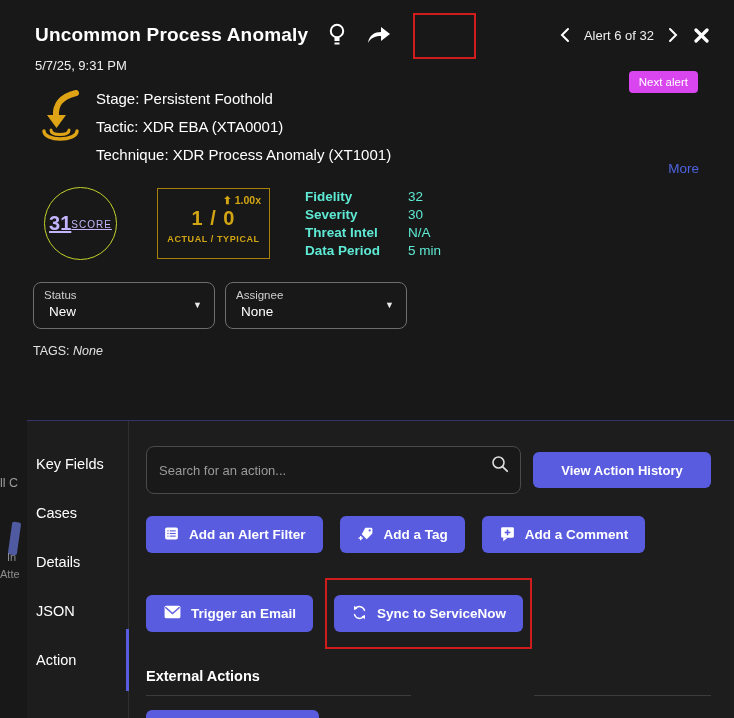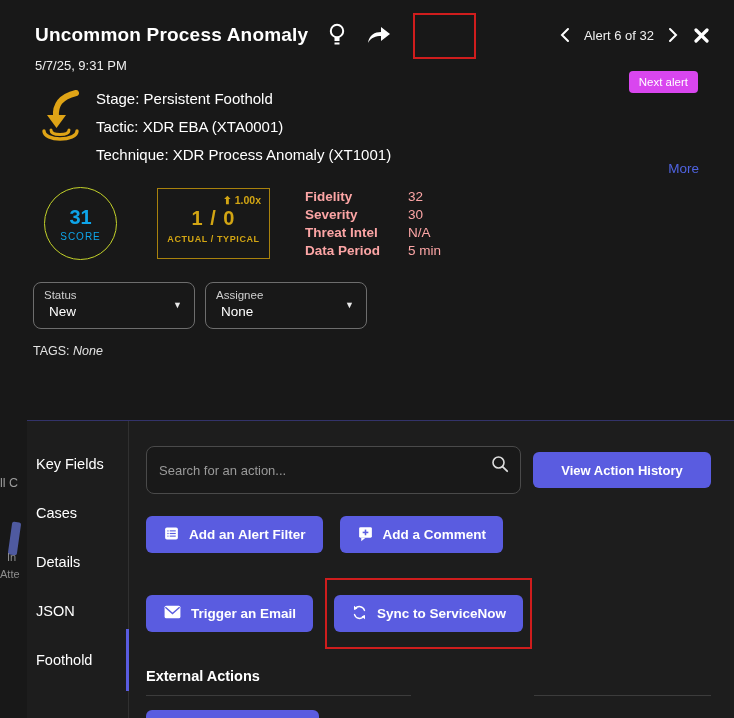--- a/index.html
+++ b/index.html
@@ -31,35 +31,35 @@
   .stage-lines div { line-height:28px; }
 
   
   .desc { position:relative; margin:10px 35px 0 35px; font-size:13.5px;
     line-height:20px; color:#e8e8e8; }
   .more-link { position:absolute; right:0; bottom:0; color:#4f63e0; cursor:pointer; font-size:13.5px; }
 
   
   .metrics-row { display:flex; align-items:center; margin:18px 0 0 44px; }
   .score-circle { width:73px; height:73px; border:1.5px solid #c3d22a; border-radius:50%;
-    display:flex; flex-direction:column; align-items:center; justify-content:center; color:#0ea5e9; }
+    display:flex; align-items:center; justify-content:center; color:#c4b5fd;text-decoration:underline; }
   .score-value { font-size:20px; font-weight:700; }
   .score-label { font-size:10px; letter-spacing:1px; margin-top:2px; }
   .ratio-box { margin-left:40px; width:113px; height:71px; border:1px solid #a8820d;
     display:flex; flex-direction:column; align-items:center; padding:5px 8px 7px; color:#d2a513; }
   .ratio-mult { align-self:flex-end; font-size:10.5px; font-weight:700; }
   .ratio-value { font-size:20px; font-weight:700; margin-top:1px; letter-spacing:1px; }
   .ratio-label { font-size:9px; font-weight:700; letter-spacing:.6px; margin-top:4px; }
   .stats-grid { margin-left:35px; display:grid; grid-template-columns:auto auto;
-    column-gap:28px; row-gap:3px; font-size:13.5px; color:#fca5a5; }
+    column-gap:28px; row-gap:3px; font-size:13.5px; color:#5eead4; }
   .stats-grid .lab { font-weight:600; }
 
   
   .select-row { display:flex; gap:10px; margin:22px 0 0 33px; }
-  .select-box { position:relative; width:162px; height:47px; border:1px solid #6d6d6d;
+  .select-box { position:relative; width:182px; height:47px; border:1px solid #6d6d6d;
     border-radius:8px; padding:6px 10px 0 10px; cursor:pointer; }
   .select-label { font-size:11.5px; color:#cfcfcf; }
   .select-value { font-size:13.5px; color:#fff; margin:3px 0 0 5px; }
   .select-caret { position:absolute; right:12px; top:17px; font-size:9px; color:#e8e8e8; }
   .tags-row { margin:15px 0 0 33px; font-size:12.5px; color:#e3e3e3; }
   .tags-row .tag-val { font-style:italic; }
 
   
   .frag { position:absolute; color:#8e8e8e; }
   .frag-1 { left:0; top:476px; font-size:12.5px; color:#9d9d9d; }
@@ -231,21 +231,21 @@
       <div class="tab">
           <span>Cases</span>
         </div>
       <div class="tab">
           <span>Details</span>
         </div>
       <div class="tab">
           <span>JSON</span>
         </div>
       <div class="tab active">
-          <span>Foothold</span>
+          <span>Action</span>
         </div>
     </div>
 
     <div class="vdivider"></div>
 
     <div class="content">
 
       <div class="search-row">
         <span class="search-wrap">
           <input class="search-input" type="text" placeholder="Search for an action..." style="">
@@ -266,20 +266,31 @@
               <rect x="3" y="3.5" width="18" height="17" rx="2.5" fill="#fff"></rect>
               <circle cx="7" cy="8.3" r="1" fill="#5a5ce0"></circle>
               <line x1="9.5" y1="8.3" x2="18" y2="8.3" stroke="#5a5ce0" stroke-width="1.6"></line>
               <circle cx="7" cy="12" r="1" fill="#5a5ce0"></circle>
               <line x1="9.5" y1="12" x2="18" y2="12" stroke="#5a5ce0" stroke-width="1.6"></line>
               <circle cx="7" cy="15.7" r="1" fill="#5a5ce0"></circle>
               <line x1="9.5" y1="15.7" x2="18" y2="15.7" stroke="#5a5ce0" stroke-width="1.6"></line>
             </svg>
           </span>
           <span>Add an Alert Filter</span>
+        </button>
+        <button class="btn">
+          <span>
+            <svg width="18" height="17" viewBox="0 0 24 24">
+              <path d="M11 4 L19 4 A2 2 0 0 1 21 6 L21 12 L13 20 L6 13 Z" fill="#fff"></path>
+              <circle cx="17.2" cy="7.6" r="1.5" fill="#5a5ce0"></circle>
+              <line x1="4.5" y1="15.5" x2="4.5" y2="21.5" stroke="#fff" stroke-width="2"></line>
+              <line x1="1.5" y1="18.5" x2="7.5" y2="18.5" stroke="#fff" stroke-width="2"></line>
+            </svg>
+          </span>
+          <span>Add a Tag</span>
         </button>
         <button class="btn">
           <span>
             <svg width="17" height="17" viewBox="0 0 24 24">
               <rect x="3" y="3" width="18" height="15" rx="2" fill="#fff"></rect>
               <polygon points="6,18 6,23 12,18" fill="#fff"></polygon>
               <line x1="12" y1="6.5" x2="12" y2="14.5" stroke="#5a5ce0" stroke-width="2.2"></line>
               <line x1="8" y1="10.5" x2="16" y2="10.5" stroke="#5a5ce0" stroke-width="2.2"></line>
             </svg>
           </span>

